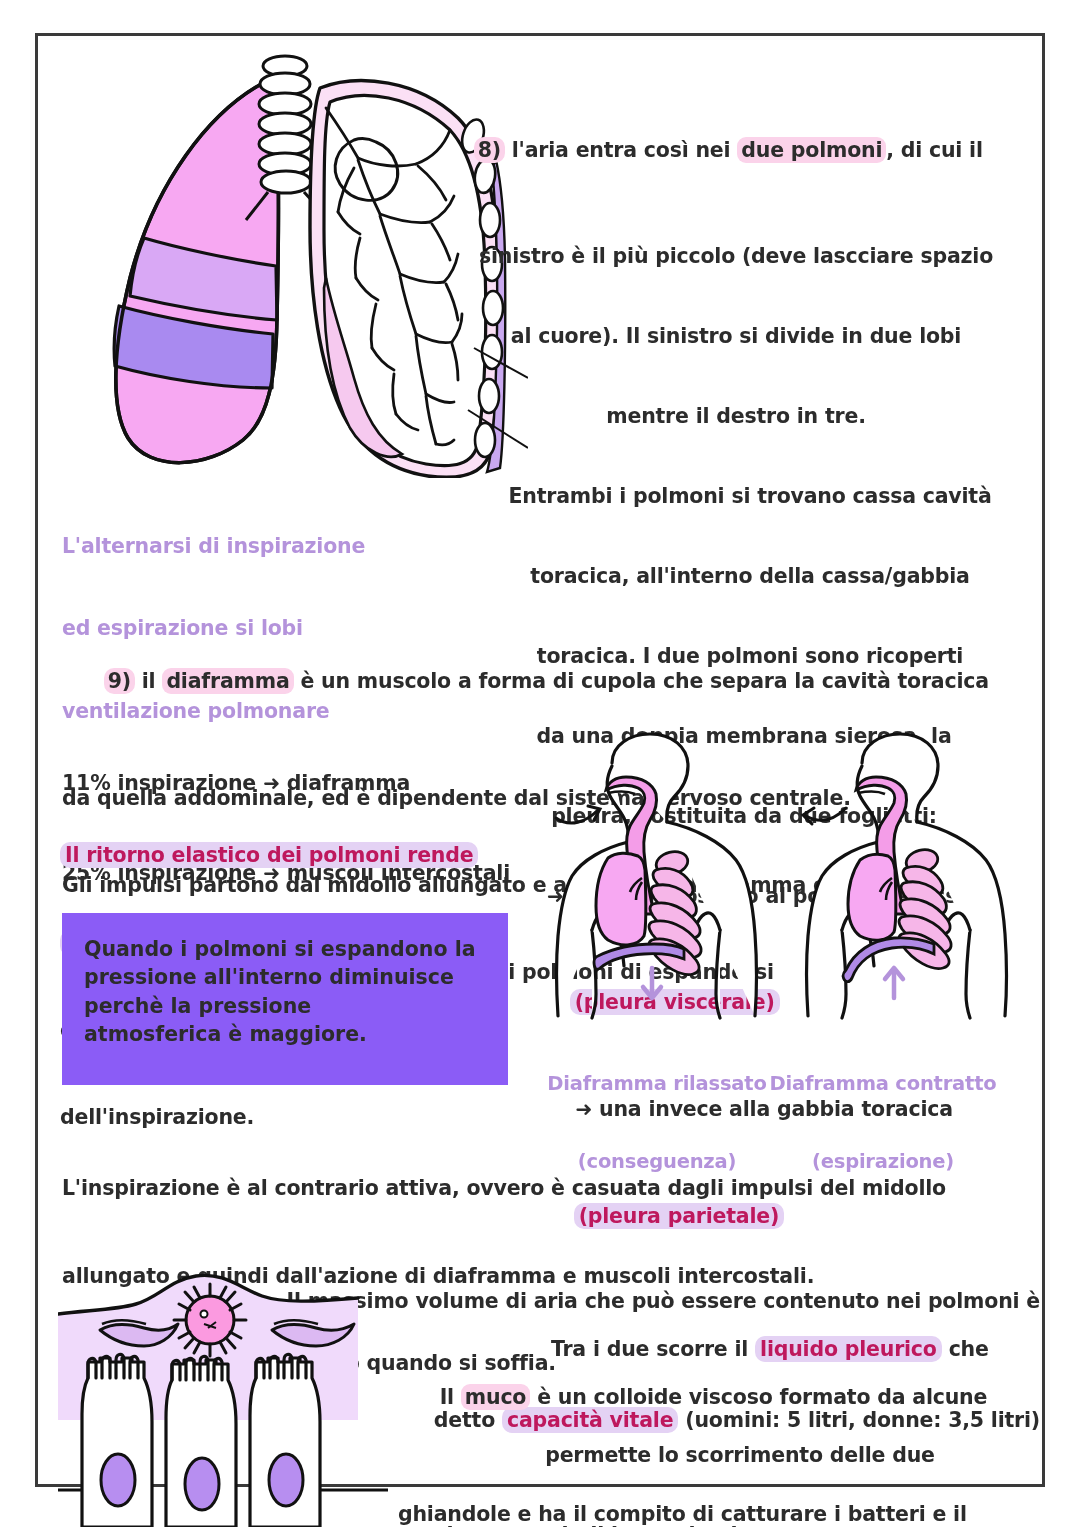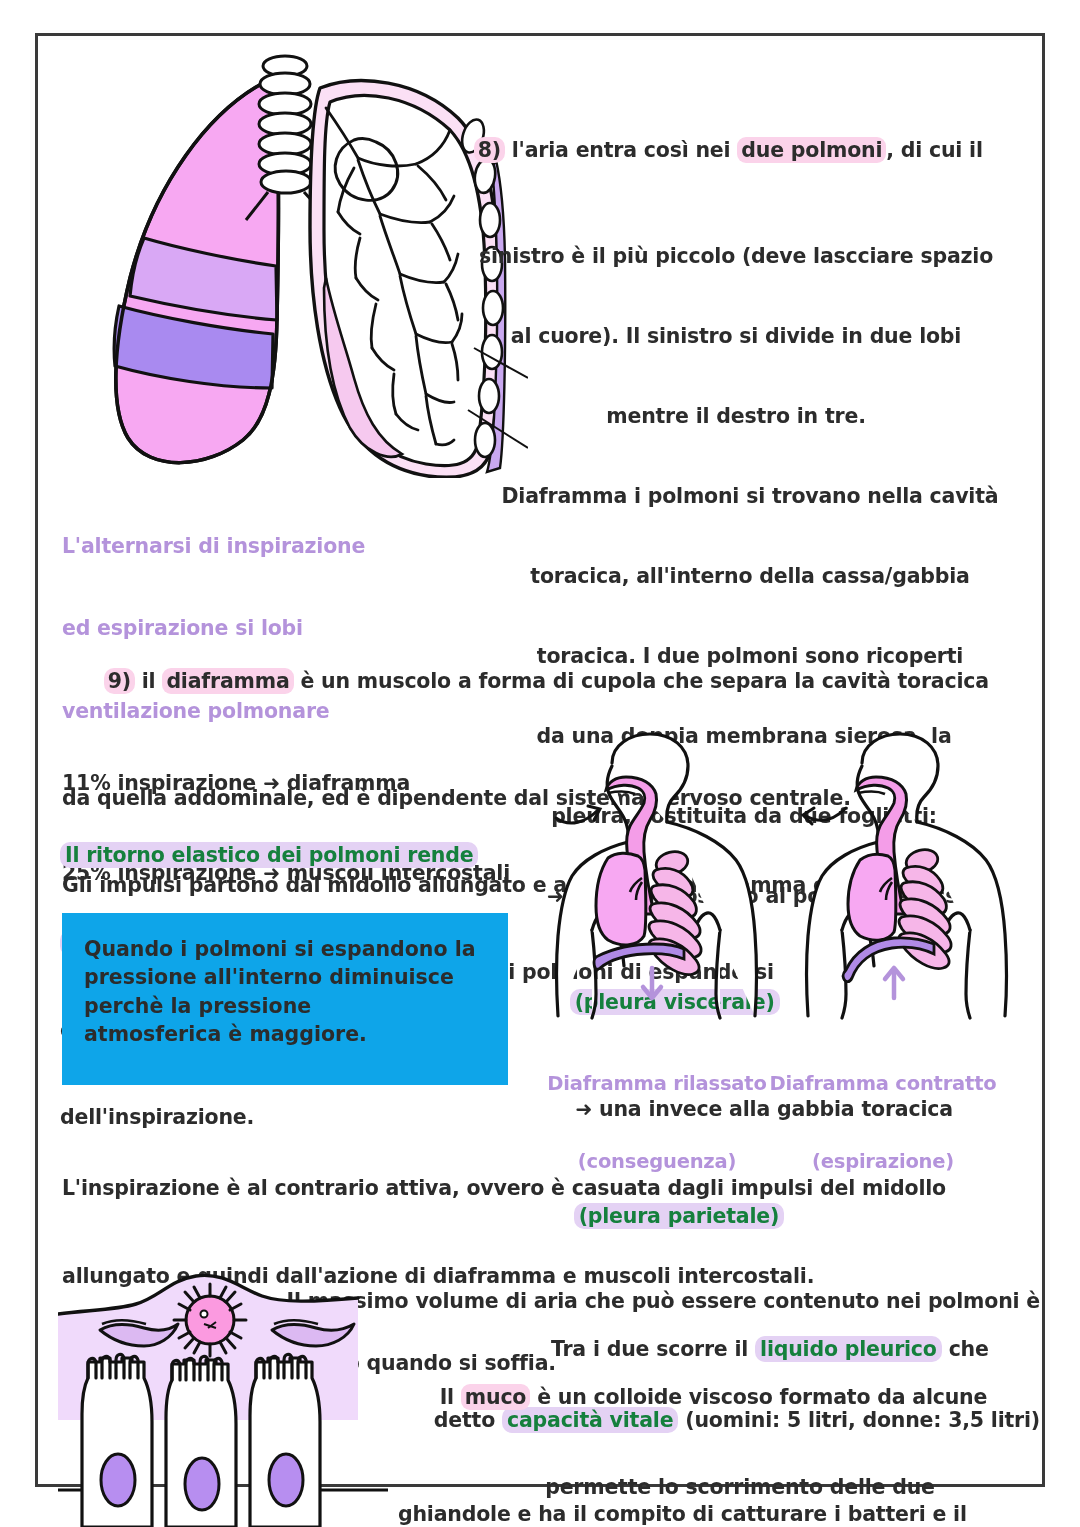--- a/index.html
+++ b/index.html
@@ -44,37 +44,37 @@
 
   .hl-pink {
     background: #fbd3ea;
     border-radius: 9px;
     padding: 1px 4px;
     box-decoration-break: clone;
     -webkit-box-decoration-break: clone;
   }
   .hl-purple {
     background: #e4d2f4;
-    color: #15803d;
+    color: #be185d;
     border-radius: 10px;
     padding: 1px 5px;
     box-decoration-break: clone;
     -webkit-box-decoration-break: clone;
   }
   .lav-text { color: #b493db; }
 
   .num-badge {
     background: #fbd3ea;
     border-radius: 10px;
     padding: 1px 4px;
   }
 
   .purple-box {
     position: absolute;
-    background: #0ea5e9;
+    background: #8b5cf6;
     box-sizing: border-box;
   }
   .purple-box .inner {
     padding: 22px 20px 18px 22px;
     font-size: 20.5px;
     font-weight: bold;
     color: #2c2c2c;
     line-height: 1.38;
     font-family: "DejaVu Sans", sans-serif;
   }
@@ -191,37 +191,37 @@
     </svg>
   </div>
 
   <div class="txt t21" style="left:432px; top:57px; width:608px; text-align:center;">
     <div style="text-align:left; text-indent:4px;">
       <span class="num-badge">8)</span><span> l'aria entra così nei </span><span class="hl-pink">due polmoni</span><span>, di cui il</span>
     </div>
     <div style="text-align:center;">sinistro è il più piccolo (deve lascciare spazio</div>
     <div style="text-align:center;">al cuore). Il sinistro si divide in due lobi</div>
     <div style="text-align:center;">mentre il destro in tre.</div>
-    <div style="text-align:center; padding-left:28px;">Diaframma i polmoni si trovano nella cavità</div>
+    <div style="text-align:center; padding-left:28px;">Entrambi i polmoni si trovano cassa cavità</div>
     <div style="text-align:center; padding-left:28px;">toracica, all'interno della cassa/gabbia</div>
     <div style="text-align:center; padding-left:28px;">toracica. I due polmoni sono ricoperti</div>
     <div style="text-align:center; padding-left:16px;">da una doppia membrana sierosa, la</div>
     <div style="text-align:center; padding-left:16px;">pleura, costituita da due foglietti:</div>
     <div style="text-align:center; padding-left:46px;">➜ uno è addossato al polmone stesso</div>
     <div style="text-align:left; padding-left:96px;">
       <span class="hl-purple">(pleura viscerale)</span>
     </div>
     <div style="text-align:center; padding-left:56px;">➜ una invece alla gabbia toracica</div>
     <div style="text-align:left; padding-left:100px;">
       <span class="hl-purple">(pleura parietale)</span>
     </div>
     <div style="text-align:center; padding-left:26px;">
       <span>Tra i due scorre il </span><span class="hl-purple">liquido pleurico</span><span> che</span>
     </div>
-    <div style="text-align:center; padding-left:8px;margin-top:32px;">permette lo scorrimento delle due</div>
+    <div style="text-align:center; padding-left:8px;">permette lo scorrimento delle due</div>
     <div style="text-align:left;">pleure e quindi la respirazione</div>
   </div>
 
   <div class="txt t21 lav-text" style="left:62px; top:478px; width:400px; line-height:1.34;">
     <div>L'alternarsi di inspirazione</div>
     <div>ed espirazione si lobi</div>
     <div>ventilazione polmonare</div>
   </div>
 
   <div class="txt t21" style="left:62px; top:580px; width:970px; line-height:1.42;">

